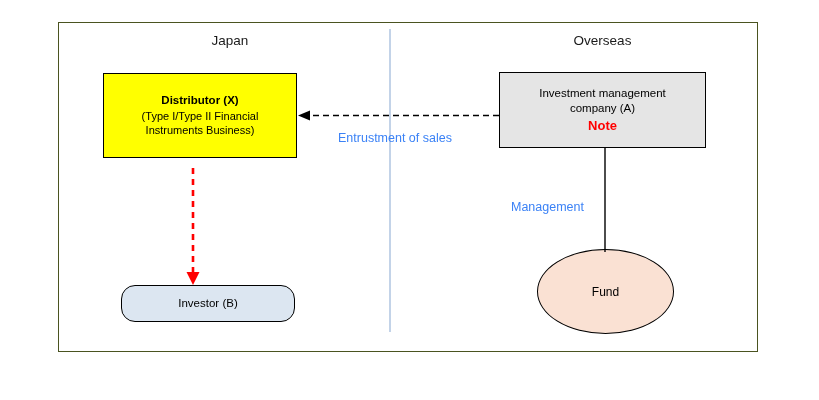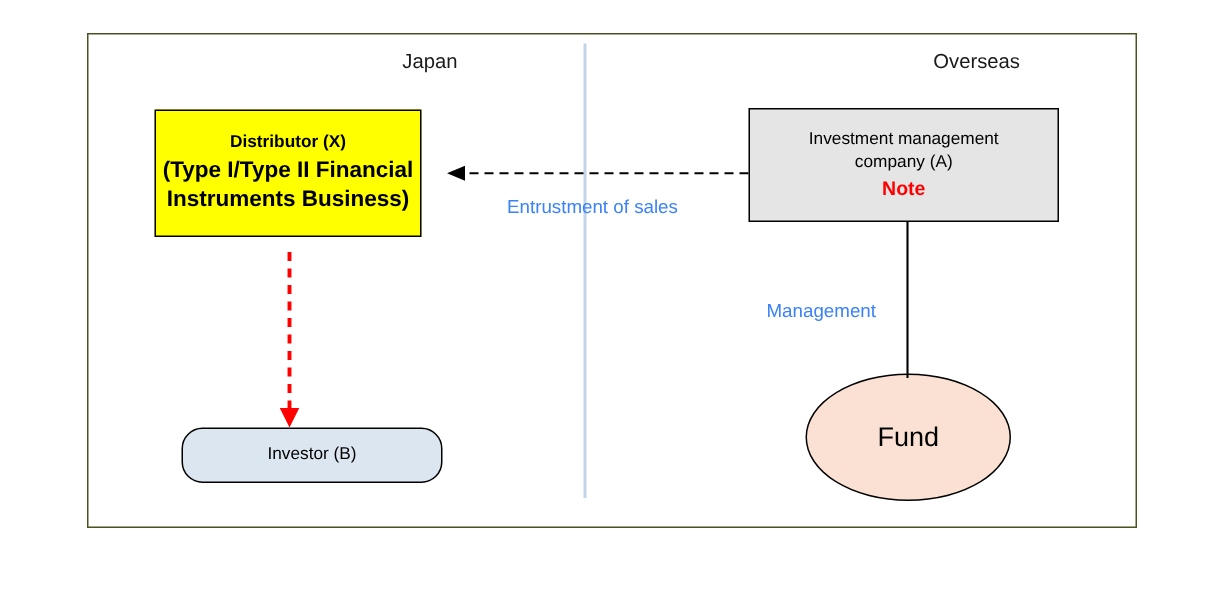--- a/index.html
+++ b/index.html
@@ -31,21 +31,21 @@
     border: 1.5px solid #4a5320;
     box-sizing: border-box;
     background: #ffffff;
   }
   
   .region-label {
     position: absolute;
     font-size: 13.5px;
     color: #1a1a1a;
     white-space: nowrap;
-    text-align: right;
+    text-align: center;
   }
   #label-japan {
     left: 155px;
     top: 33px;
     width: 150px;
   }
   #label-overseas {
     left: 525px;
     top: 33px;
     width: 155px;
@@ -67,33 +67,33 @@
     display: flex;
     flex-direction: column;
     align-items: center;
     justify-content: center;
     text-align: center;
     color: #000000;
   }
   #box-distributor {
     left: 103px;
     top: 73px;
-    width: 178px;
+    width: 194px;
     height: 85px;
     background: #ffff00;
     text-align: center;
   }
   #box-distributor .node-title {
     font-size: 11.5px;
     font-weight: bold;
     line-height: 1.35;
   }
   #box-distributor .node-sub {
-    font-size: 15px;
-    font-weight: bold;
+    font-size: 11px;
+    font-weight: normal;
     line-height: 1.25;
     margin-top: 1px;
   }
   #box-investment {
     left: 499px;
     top: 72px;
     width: 207px;
     height: 76px;
     background: #e5e5e5;
   }
@@ -130,21 +130,21 @@
     height: 85px;
     border: 1.4px solid #000000;
     border-radius: 50%;
     background: #fae1d3;
     box-sizing: border-box;
     display: flex;
     align-items: center;
     justify-content: center;
   }
   #shape-fund .node-title {
-    font-size: 18px;
+    font-size: 12px;
     color: #000000;
   }
   
   #connectors {
     position: absolute;
     left: 0;
     top: 0;
     width: 819px;
     height: 400px;
     pointer-events: none;

